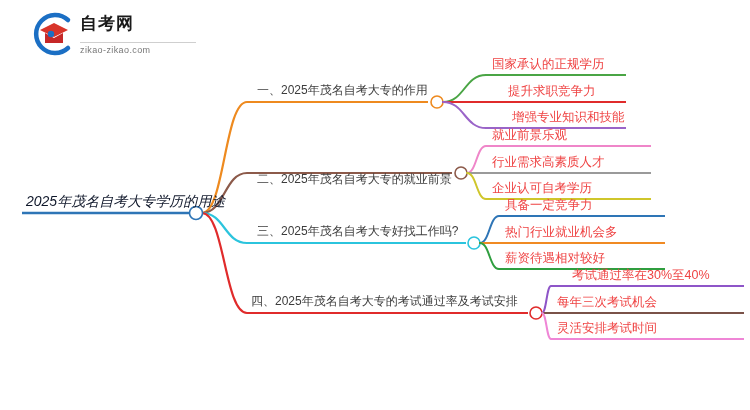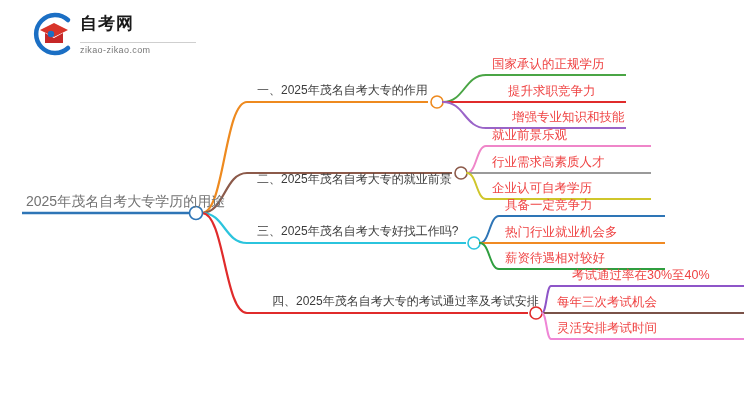--- a/index.html
+++ b/index.html
@@ -82,21 +82,22 @@
   
   .map-label {
     position: absolute;
     color: #3a3a3a;
     white-space: nowrap;
     line-height: 1;
     font-family: "Liberation Sans", "DejaVu Sans", sans-serif;
   }
   .label-root {
     font-size: 14px;
-    color: #737373;
+    color: #0f172a;
+    font-style: italic;
   }
   .label-branch {
     font-size: 12px;
     color: #3c3c3c;
   }
   .label-leaf {
     font-size: 12.5px;
     color: #ef4444;
   }
 </style>
@@ -166,19 +167,19 @@
       <div class="map-label label-leaf" style="left: 508px; top: 84.5px; text-align: right;">提升求职竞争力</div>
       <div class="map-label label-leaf" style="left: 492px; top: 110.5px; margin-left: 20px;">增强专业知识和技能</div>
       <div class="map-label label-branch" style="left: 257px; top: 173px;">二、2025年茂名自考大专的就业前景</div>
       <div class="map-label label-leaf" style="left: 492px; top: 128.5px;">就业前景乐观</div>
       <div class="map-label label-leaf" style="left: 492px; top: 155.5px;">行业需求高素质人才</div>
       <div class="map-label label-leaf" style="left: 492px; top: 181.5px;">企业认可自考学历</div>
       <div class="map-label label-branch" style="left: 257px; top: 225px;">三、2025年茂名自考大专好找工作吗?</div>
       <div class="map-label label-leaf" style="left: 505px; top: 198.5px;">具备一定竞争力</div>
       <div class="map-label label-leaf" style="left: 505px; top: 225.5px;">热门行业就业机会多</div>
       <div class="map-label label-leaf" style="left: 505px; top: 251.5px;">薪资待遇相对较好</div>
-      <div class="map-label label-branch" style="left: 272px; top: 295px;">四、2025年茂名自考大专的考试通过率及考试安排</div>
+      <div class="map-label label-branch" style="left: 251px; top: 295px;">四、2025年茂名自考大专的考试通过率及考试安排</div>
       <div class="map-label label-leaf" style="left: 572px; top: 268.5px; text-align: center;">考试通过率在30%至40%</div>
       <div class="map-label label-leaf" style="left: 557px; top: 295.5px;">每年三次考试机会</div>
       <div class="map-label label-leaf" style="left: 557px; top: 321.5px;">灵活安排考试时间</div>
     </div>
 
 </div>
 
 </body></html>

